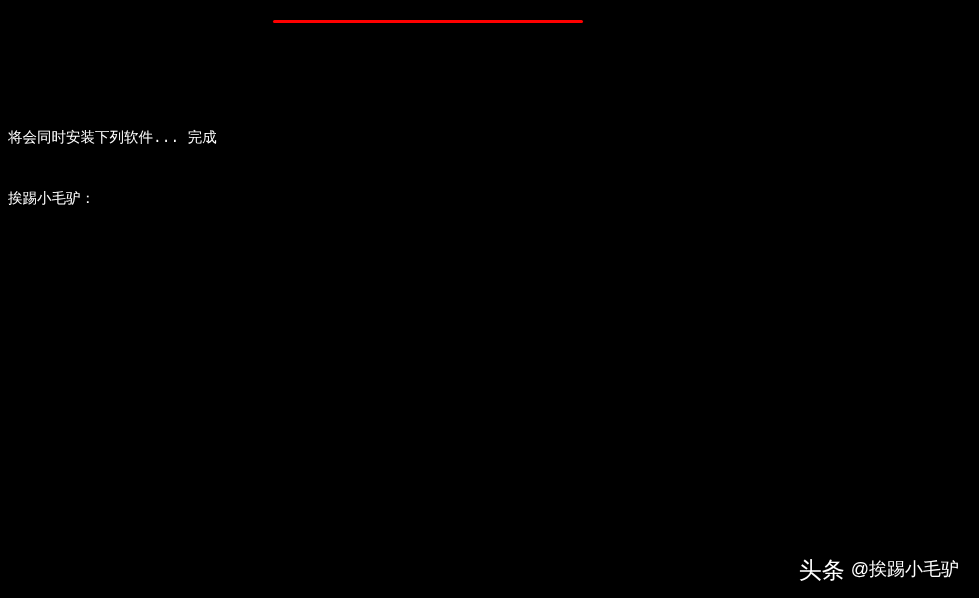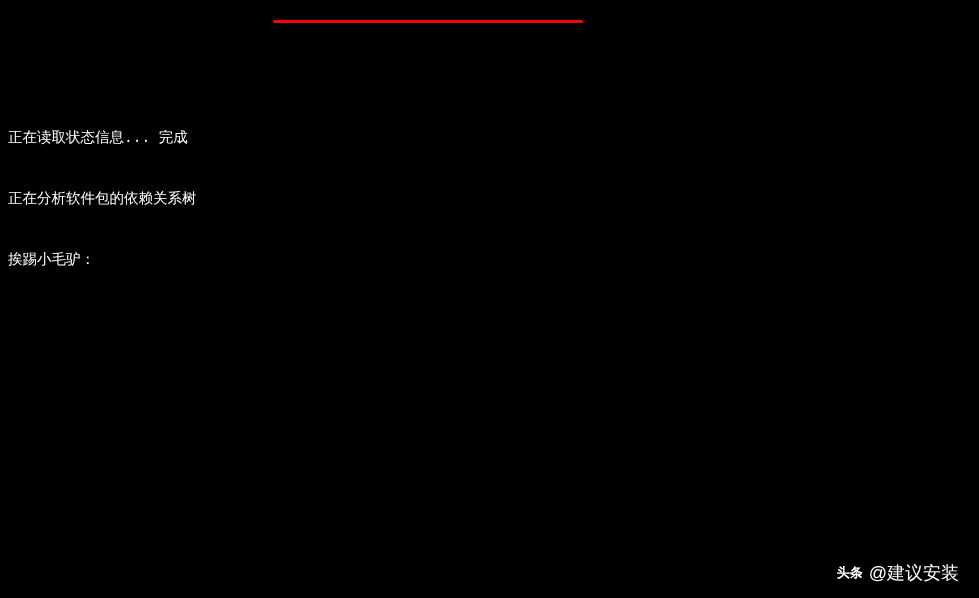--- a/index.html
+++ b/index.html
@@ -38,32 +38,31 @@
       right: 20px;
       color: #ffffff;
       font-family: sans-serif;
       font-size: 18px;
       display: flex;
       align-items: center;
       gap: 6px;
       font-weight: 500;
     }
     .watermark-label {
-      font-weight: bold;
-      font-size: 13px;
+      font-weight: normal;
+      font-size: 23px;
     }
   </style>
 </head>
 <body>
 
 
 
 <div>
-  <div class="terminal-line">正在读取状态信息... 完成</div>
-  <div class="terminal-line">正在分析软件包的依赖关系树</div>
+  <div class="terminal-line">将会同时安装下列软件... 完成</div>
   <div class="terminal-line">挨踢小毛驴：</div>
   
   
   
   
   
   
   
   
   
@@ -75,17 +74,17 @@
   
   
   
   
 </div>
 
 <div class="highlight-underline"></div>
 
 <div class="watermark">
   <span class="watermark-label">头条</span>
-  <span>@建议安装</span>
+  <span>@挨踢小毛驴</span>
 </div>
 
 
 
 
 </body></html>

